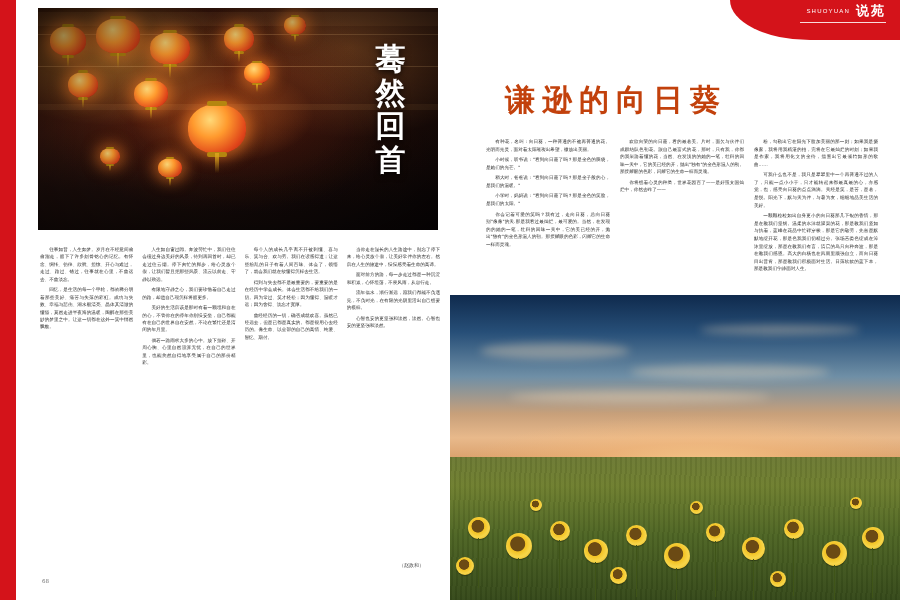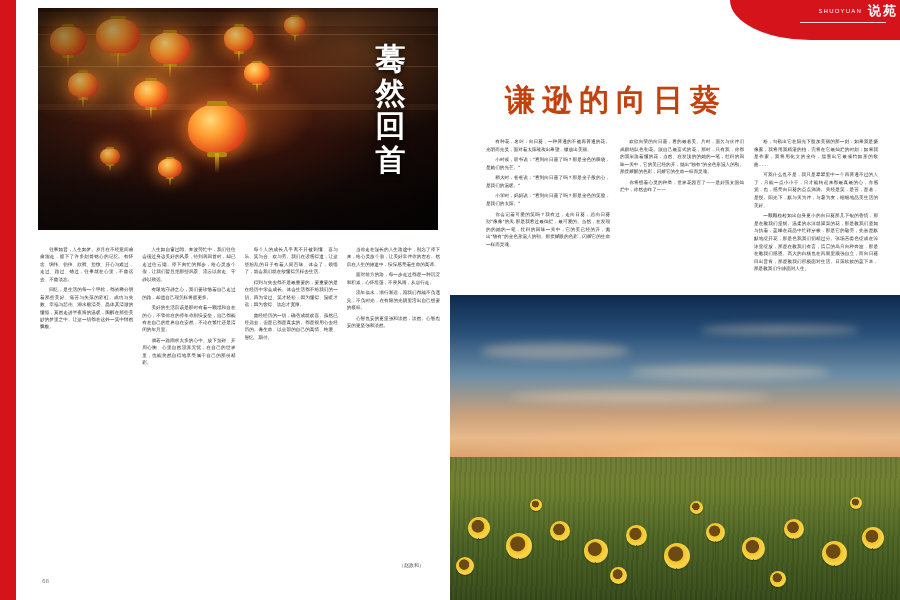--- a/index.html
+++ b/index.html
@@ -173,21 +173,21 @@
     position: absolute;
     right: 0;
     top: 0;
     width: 170px;
     height: 40px;
     background: #d4131a;
     border-bottom-left-radius: 80px 40px;
   }
   .masthead-inner {
     position: absolute;
-    right: 2px;
+    right: 14px;
     top: 4px;
     display: flex;
     align-items: center;
     gap: 6px;
   }
   .masthead-en {
     color: #ffffff;
     font-family: "Liberation Sans", sans-serif;
     font-size: 6px;
     letter-spacing: 1.2px;

